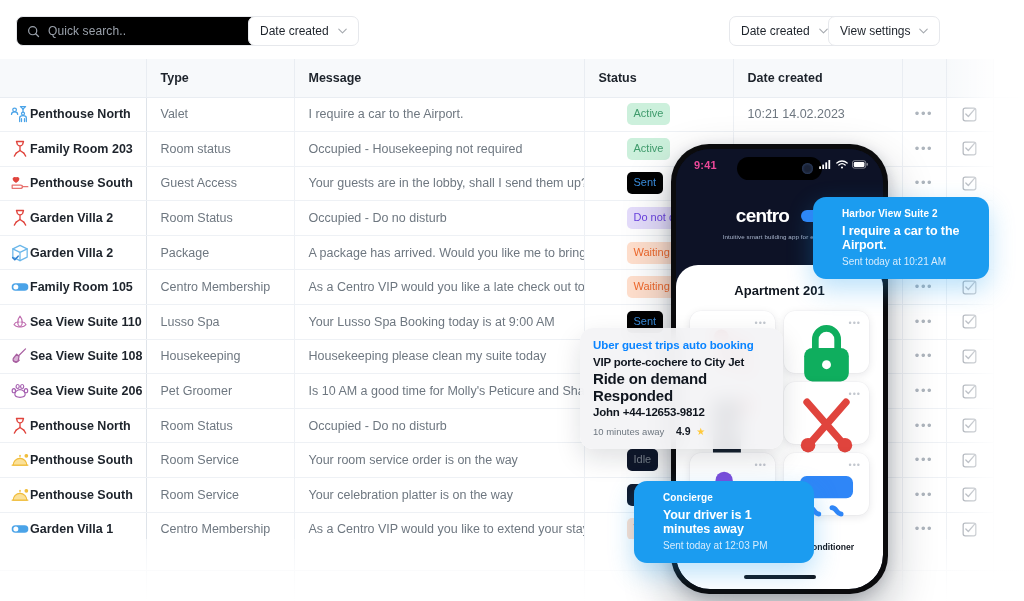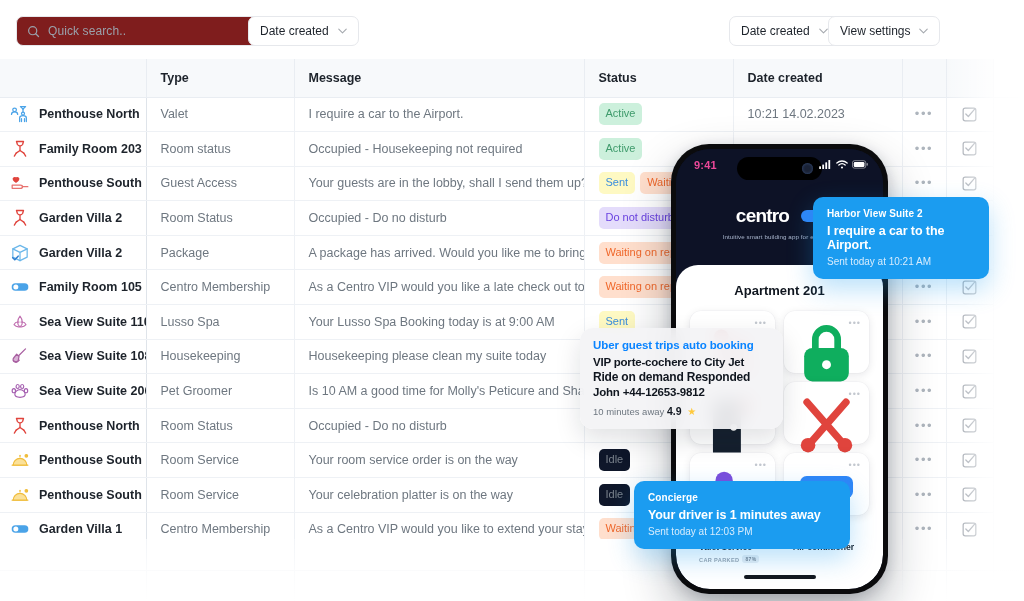--- a/index.html
+++ b/index.html
@@ -12,21 +12,21 @@
   }
   #app { position: relative; width: 1024px; height: 601px; background:#fff; }
 
   
   .toolbar {
     position: absolute; left: 0; top: 0; width: 1024px; height: 60px;
     background: #fff; display: flex; align-items: center;
   }
   .search-box {
     position: absolute; left: 16px; top: 16px; width: 249px; height: 30px;
-    border: 1px solid #e6e8ec; border-radius: 7px; background: #7f1d1d;
+    border: 1px solid #e6e8ec; border-radius: 7px; background: #000000;
     display: flex; align-items: center; padding: 0 10px; gap: 8px;
   }
   .search-box .sicon { width: 13px; height: 13px; flex: none; }
   .search-box .stext { font-size: 12px; color: #9aa1ab; letter-spacing: .1px;}
   .pill {
     height: 30px; border: 1px solid #e6e8ec; border-radius: 7px; background: #fff;
     display: inline-flex; align-items: center; gap: 9px; padding: 0 11px;
     font-size: 12px; color: #1d232b; font-weight: 500; white-space: nowrap;
   }
   .pill .chev { width: 9px; height: 6px; opacity: .55; flex: none; }
@@ -59,32 +59,32 @@
 
   tbody td {
     height: 34.6px; border-bottom: 1px solid #eef1f5; border-right: 1px solid #eef1f5;
     font-size: 12.5px; color: #6e7780; padding: 0 14px; vertical-align: middle;
     background: #fff; white-space: nowrap; overflow: hidden;
   }
   tbody td.name-cell { color: #1d232b; font-weight: 600; padding-left: 10px; border-right: 1px solid #dfe4ea; }
   tbody td.tail { background: #fff; border-right: none; border-bottom: none; }
   tbody td.dots, tbody td.check { text-align: center; padding: 0; }
 
-  .name-inner { display: flex; align-items: center; gap: 9px; }
+  .name-inner { display: flex; align-items: center; }
   .ricon { width: 20px; height: 20px; flex: none; }
 
   .dots-g { display:inline-block; letter-spacing: 1.6px; color:#aeb5bd; font-size: 13px; line-height:1; }
   .chk { width: 15px; height: 15px; display:inline-block; vertical-align: middle; }
 
   .badge {
     display: inline-block; font-size: 11px; font-weight: 500; line-height: 1;
-    padding: 5px 7px 6px; border-radius: 5px; margin-right: 5px; white-space: nowrap;
+    padding: 5px 7px 6px; border-radius: 5px; margin-right: 5px; white-space: nowrap; margin-left: 28px;
   }
   .b-active { background: #ccf0dc; color: #3f9b6c; }
-  .b-sent   { background: #fef9c3; color: #3b8ede; }
+  .b-sent   { background: #000000; color: #3b8ede; }
   .b-wait   { background: #ffdfcd; color: #f0682b; }
   .b-dnd    { background: #e4dcfb; color: #6941e0; }
   .b-idle   { background: #0f172a; color: #7a828c; }
 
   
   .ghost table.grid tbody td { height: 31px; border-bottom: 1px solid #eaeef3; border-right: 1px solid #e8ecf2; }
   .ghost .fade {
     position:absolute; inset:0;
     background: linear-gradient(to bottom, rgba(255,255,255,.45) 0%, rgba(255,255,255,.82) 55%, #fff 100%);
     pointer-events: none;
@@ -140,43 +140,42 @@
   .card .cicon { width:16px; height:16px; }
   .card .ctitle { font-size:8.6px; font-weight:700; color:#10161f; margin-top:9px; }
   .card .csub { font-size:5.6px; font-weight:600; color:#9aa1ab; margin-top:3px; letter-spacing:.35px; }
   .card .cpct { display:inline-block; background:#e9edf2; color:#7b828c; font-size:5px; font-weight:700;
                 border-radius:3px; padding:1px 3px; margin-left:3px; vertical-align:1px;}
   .home-ind { position:absolute; left:68px; bottom:10px; width:72px; height:4px; border-radius:3px; background:#12161d; }
 
   
   .fcard { position:absolute; border-radius: 13px; }
   .fcard.blue {
-    background:#1b9cf0; color:#fff; padding: 11px 14px 12px;
+    background:#1b9cf0; color:#fff; padding: 11px 29px 12px;
     box-shadow: 0 10px 26px rgba(27,156,240,.30);
-    border-radius: 10px;
   }
   .fcard.blue .l1 { font-size:10px; font-weight:700; letter-spacing:.1px; }
   .fcard.blue .l2 { font-size:12.5px; font-weight:700; margin-top:5px; letter-spacing:-.1px;}
   .fcard.blue .l3 { font-size:10px; font-weight:400; margin-top:4px; color:#d6ecfd; }
   #fc-harbor { left: 813px; top: 197px; width: 176px; }
-  #fc-concierge { left: 634px; top: 481px; width: 216px; }
+  #fc-concierge { left: 634px; top: 481px; width: 180px; }
 
   .fcard.glass {
     left: 580px; top: 328px; width: 203px;
     background: rgba(243,243,245,.93);
     backdrop-filter: blur(9px);
     padding: 11px 13px 12px;
     box-shadow: 0 10px 26px rgba(16,24,40,.13);
   }
   .glass .g1 { font-size:11.5px; font-weight:600; color:#0a84ff; letter-spacing:-.1px;}
   .glass .g2 { font-size:11.5px; font-weight:700; color:#10161f; margin-top:5px; letter-spacing:-.2px;}
-  .glass .g3 { font-size:12px; font-weight:700; color:#10161f; margin-top:2px; letter-spacing:-.2px;}
+  .glass .g3 { font-size:15px; font-weight:700; color:#10161f; margin-top:2px; letter-spacing:-.2px;}
   .glass .g4 { font-size:11.5px; font-weight:700; color:#10161f; margin-top:2px; letter-spacing:-.2px;}
   .glass .g5 { font-size:9.5px; color:#6e7780; margin-top:7px; }
-  .glass .g5 b { color:#10161f; font-size:10.5px;}
+  .glass .g5 b { color:#10161f; margin-left:9px; font-size:10.5px;}
   .glass .star { color:#ffc93c; font-size:10px; margin-left:3px;}
 </style>
 </head>
 <body>
 
 <div id="app">
 
   <div class="top-hair"></div>
 
   <div class="toolbar">

